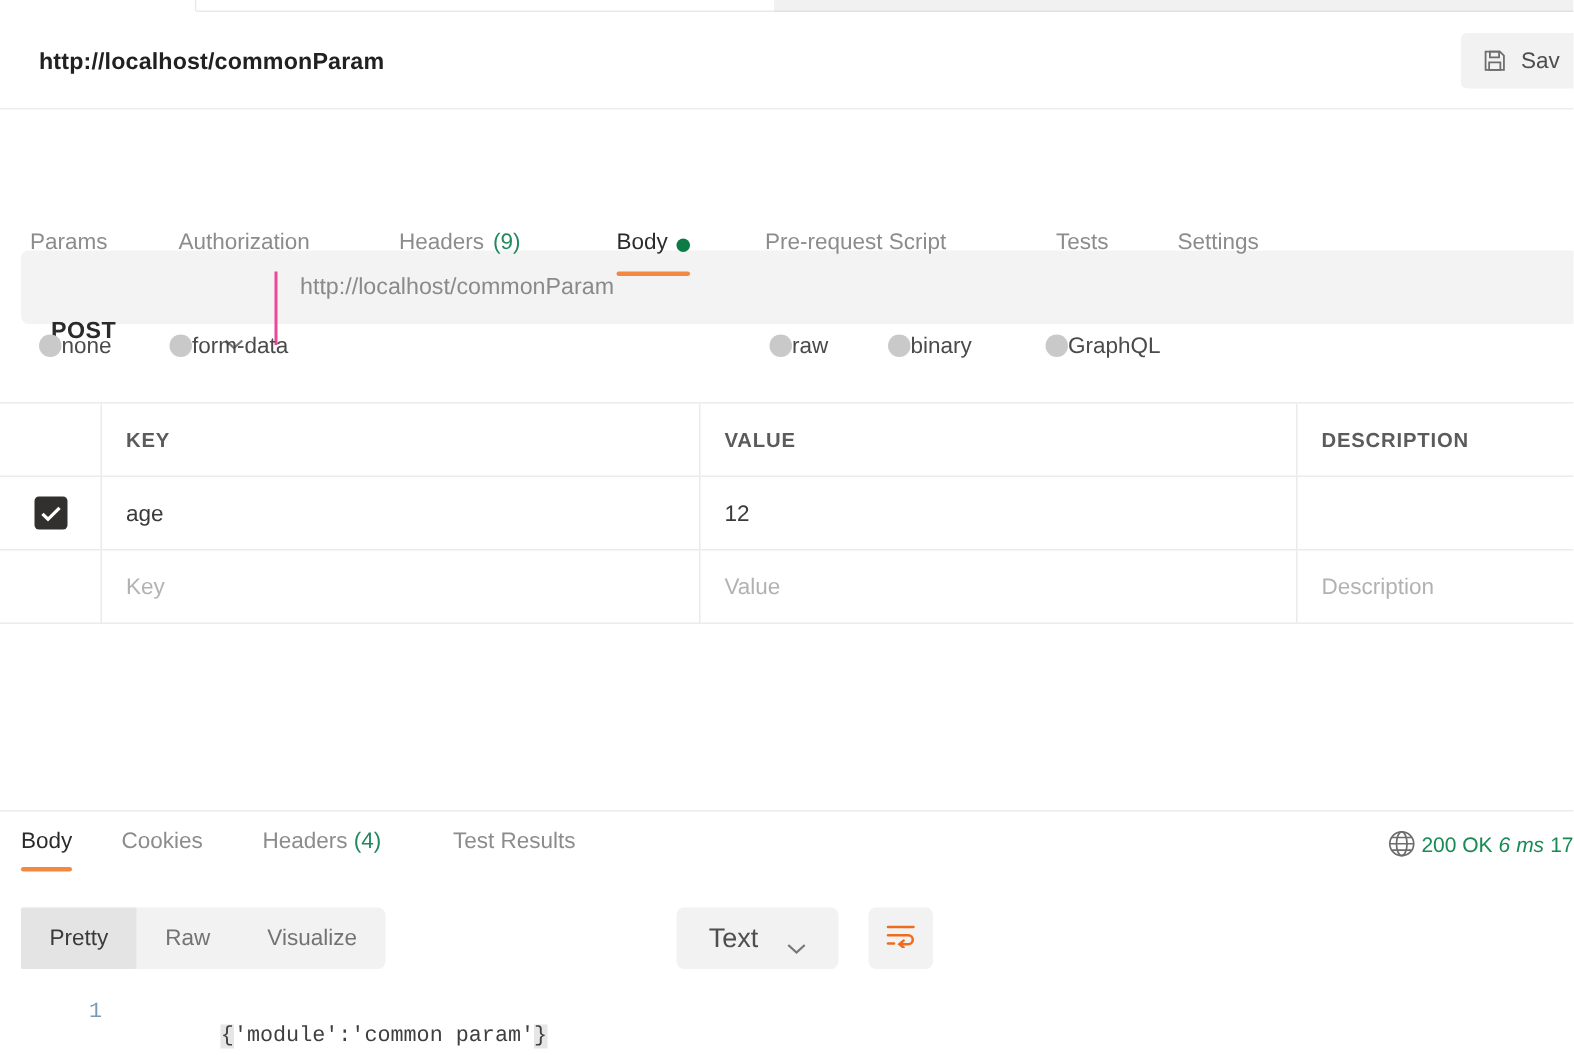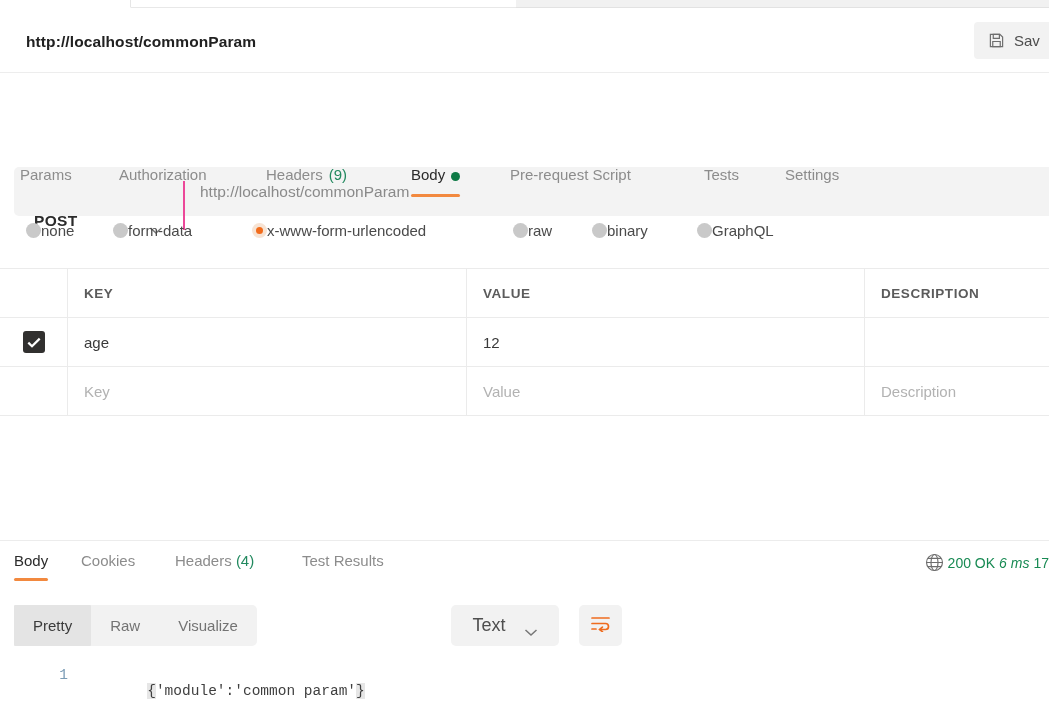--- a/index.html
+++ b/index.html
@@ -49,21 +49,21 @@
   }
   .method-label { font-size:15.5px; font-weight:bold; color:#2b2b2b; letter-spacing:.3px; }
   .chev { width:14px; height:9px; color:#777; }
   .url-text {
     position:absolute; left:186px; top:0; height:49px;
     display:flex; align-items:center;
     font-size:15.5px; color:#8a8a8a;
   }
 
   
-  .req-tabs { position:absolute; left:0; top:166px; width:933px; height:38px; }
+  .req-tabs { position:absolute; left:0; top:153px; width:933px; height:38px; }
   .rtab {
     position:absolute; top:0; height:38px;
     display:flex; align-items:flex-start; gap:6px;
     font-size:15px; color:#8c8c8c; white-space:nowrap;
   }
   .rtab.active { color:#2b2b2b; }
   .rtab .count { color:#22895f; }
   .rtab .dot { width:9px; height:9px; border-radius:50%; background:#0e7a46; margin-top:6px; }
   .rtab .uline {
     position:absolute; left:0; top:28px; height:3px; width:100%;
@@ -229,24 +229,20 @@
 
   <div class="radios">
     <div class="radio-item" style="left:26px">
       <span class="rdot"></span>
       <span>none</span>
     </div>
     <div class="radio-item" style="left:113px">
       <span class="rdot"></span>
       <span>form-data</span>
     </div>
-    <div class="radio-item" style="left:252px">
-      <span class="rdot sel"></span>
-      <span>x-www-form-urlencoded</span>
-    </div>
     <div class="radio-item" style="left:513px">
       <span class="rdot"></span>
       <span>raw</span>
     </div>
     <div class="radio-item" style="left:592px">
       <span class="rdot"></span>
       <span>binary</span>
     </div>
     <div class="radio-item" style="left:697px">
       <span class="rdot"></span>

